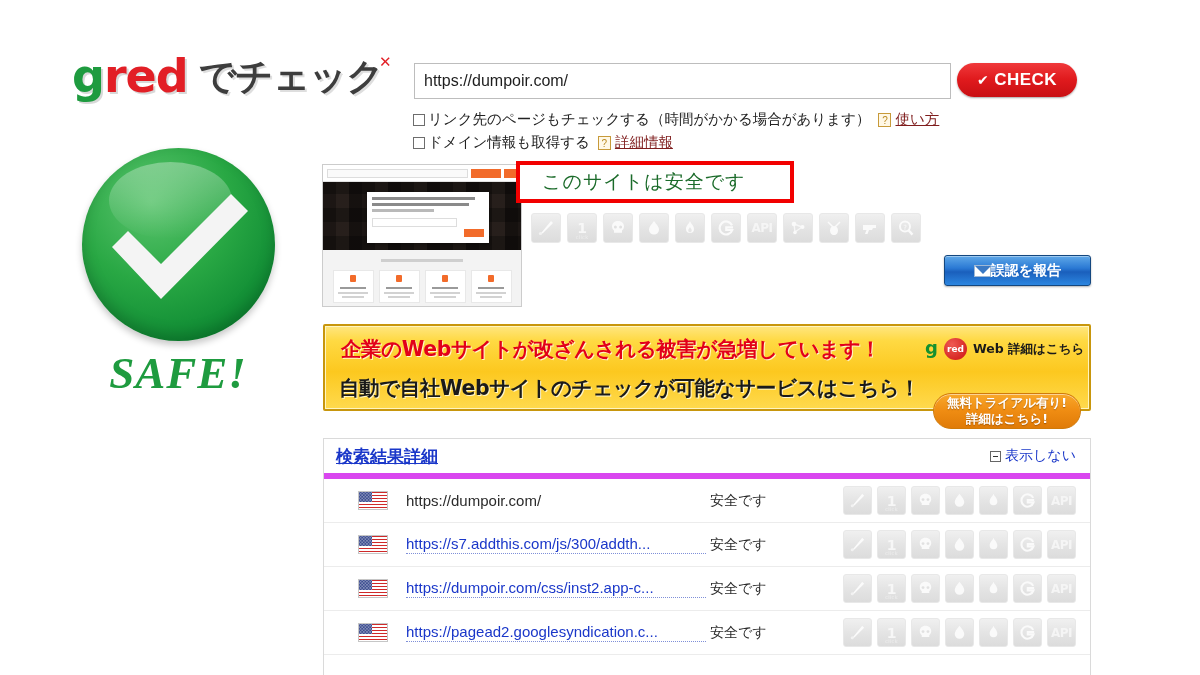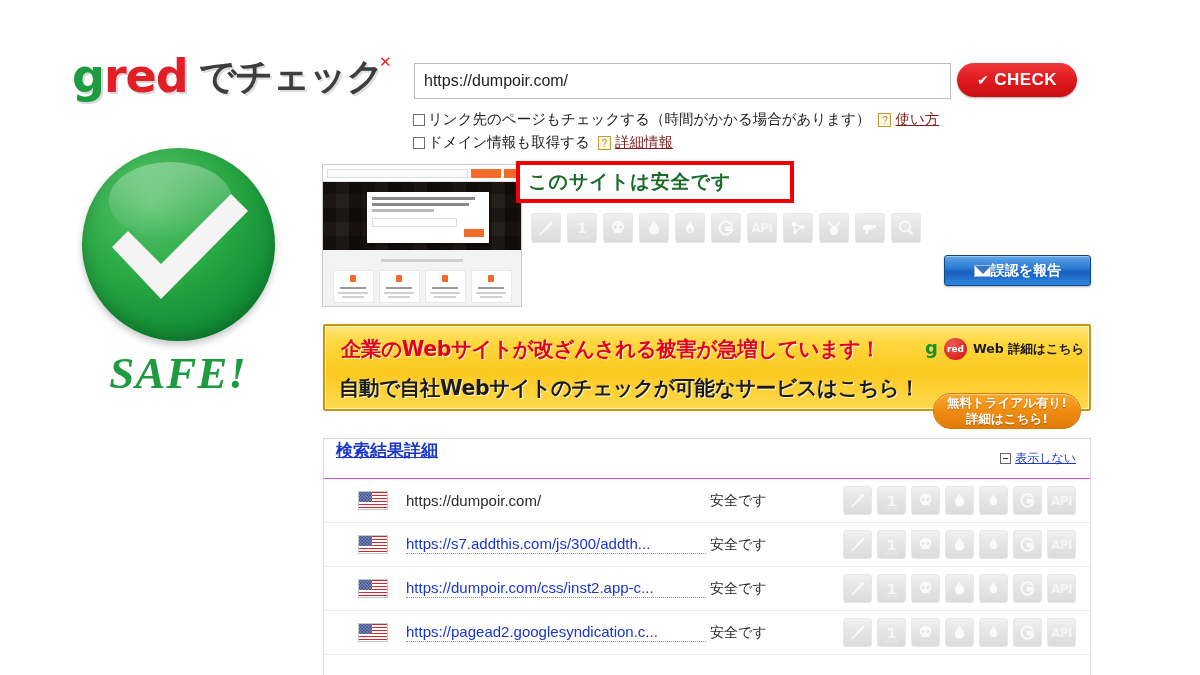--- a/index.html
+++ b/index.html
@@ -135,23 +135,23 @@
   }
   .thumb .t-c .ic { width:6px; height:7px; background:#f26b2a; border-radius:1px; }
   .thumb .t-c .t1 { width:26px; height:2px; background:#9a9a9a; margin-top:5px; }
   .thumb .t-c .t2 { width:30px; height:2px; background:#d2d2d2; margin-top:3px; }
   .thumb .t-c .t3 { width:22px; height:2px; background:#d2d2d2; margin-top:2px; }
 
   
   .safebanner {
     position:absolute; left:516px; top:161px; width:278px; height:42px;
     border:4px solid #f20000; background:#fff;
-    display:flex; align-items:center; padding-left:8px;
-    font-family:"DejaVu Sans", sans-serif;
-    font-size:19px; font-weight:bold; color:#1b6b2a; letter-spacing:1px;
+    display:flex; align-items:center; padding-left:22px;
+    font-family:"DejaVu Sans", sans-serif;
+    font-size:19px; font-weight:normal; color:#1b6b2a; letter-spacing:1px;
   }
 
   
   .iconstrip { position:absolute; left:531px; top:213px; display:flex; gap:6px; }
   .gicon {
     width:30px; height:30px; border-radius:3px;
     background: linear-gradient(180deg,#f0f0f0 0%, #e4e4e4 52%, #dcdcdc 100%);
     border:1px solid #e8e8e8;
     display:flex; align-items:center; justify-content:center;
     color:#fbfbfb; position:relative; overflow:hidden;
@@ -236,39 +236,39 @@
     color:#fff; line-height:1.28; white-space:nowrap;
     text-shadow: 0 1px 1px rgba(120,60,0,.55);
   }
 
   
   .results {
     position:absolute; left:323px; top:438px; width:768px; height:237px;
     background:#fff; border:1px solid #dadada; border-bottom:none;
   }
   .res-head {
-    height:40px; border-bottom:1px solid #d946ef;
-    display:flex; justify-content:space-between;
+    height:40px; border-bottom:6px solid #d946ef;
+    display:flex; align-items:center; justify-content:space-between;
     padding:0 14px 0 12px;
   }
   .res-title {
     font-family:"DejaVu Sans", sans-serif; font-size:17px; font-weight:bold;
     color:#1a37c9; text-decoration:underline; cursor:pointer;
   }
   .res-hide { display:flex; align-items:center; gap:4px; }
   .minusbox {
     width:11px; height:11px; border:1px solid #666; background:#fff;
     position:relative; flex:none;
   }
   .minusbox:after {
     content:""; position:absolute; left:2px; top:4px; width:5px; height:1px; background:#333;
   }
   .res-hide .lnk2 {
-    font-family:"DejaVu Sans", sans-serif; font-size:12px;
-    color:#1a37c9; text-decoration:underline; cursor:pointer;
+    font-family:"DejaVu Sans", sans-serif; font-size:14px;
+    color:#1a37c9; cursor:pointer;
   }
   .res-row {
     display:flex; align-items:center; height:44px;
     border-bottom:1px solid #ececec; padding:0 14px 0 34px;
   }
   .flag {
     width:30px; height:19px; flex:none; margin-right:18px;
     border:1px solid #c6c6c6; position:relative; overflow:hidden;
     background: repeating-linear-gradient(180deg,#cf2a2a 0 1.46px,#ffffff 1.46px 2.92px);
   }

